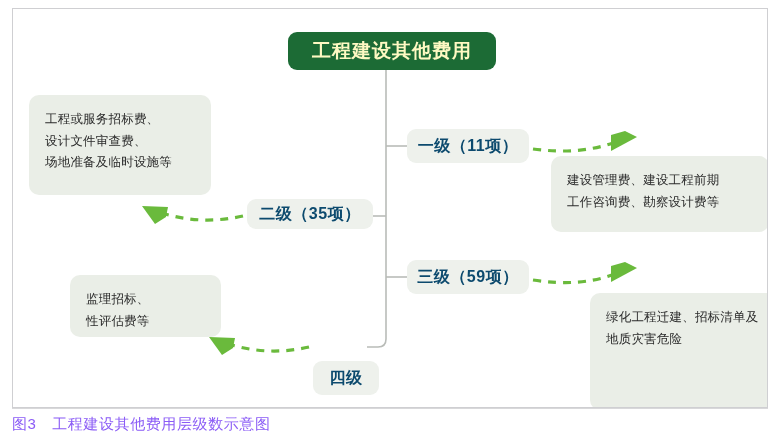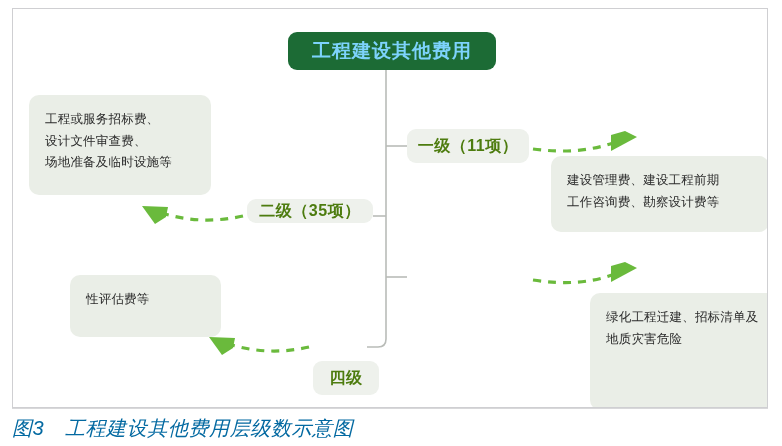--- a/index.html
+++ b/index.html
@@ -52,42 +52,42 @@
     position: absolute;
     left: 275px;
     top: 23px;
     width: 208px;
     height: 38px;
     background: #1c6b35;
     border-radius: 9px;
     display: flex;
     align-items: center;
     justify-content: center;
-    color: #7dd3fc;
+    color: #fef9c3;
     font-size: 19px;
     font-weight: bold;
     letter-spacing: 1px;
     box-sizing: border-box;
   }
   
   .level-node {
     position: absolute;
     background: #eef1ec;
     border-radius: 9px;
     display: flex;
     align-items: center;
     justify-content: center;
-    color: #4d7c0f;
+    color: #0c4a6e;
     font-size: 16px;
     font-weight: bold;
     letter-spacing: 0.5px;
     box-sizing: border-box;
   }
   #node-level1 { left: 394px; top: 120px; width: 122px; height: 34px; }
-  #node-level2 { left: 234px; top: 190px; width: 126px; height: 24px; text-align: center; }
+  #node-level2 { left: 234px; top: 190px; width: 126px; height: 30px; text-align: center; }
   #node-level3 { left: 394px; top: 251px; width: 122px; height: 34px; }
   #node-level4 { left: 300px; top: 320px; width:  66px; height: 34px; margin-top: 32px; }
   
   .callout {
     position: absolute;
     background: #eaeee7;
     border-radius: 10px;
     box-sizing: border-box;
     padding: 14px 16px;
     color: #2b2b2b;
@@ -99,25 +99,24 @@
   #callout-level2 { left: 538px; top: 147px; width: 218px; height:  76px; }
   #callout-level3 { left:  57px; top: 266px; width: 151px; height:  62px; }
   #callout-level4 { left: 529px; top: 284px; width: 221px; height:  117px; margin-left: 48px; }
   .callout span { display: block; white-space: nowrap; }
   
   .figure-caption {
     position: absolute;
     left: 12px;
     top: 415px;
     width: 756px;
-    font-size: 20px;
-    color: #0369a1;
+    font-size: 15px;
+    color: #8b5cf6;
     letter-spacing: 0.6px;
     white-space: pre;
-    font-style: italic;
   }
 </style>
 </head>
 <body>
 
 <div id="figure-root">
 
   <div class="figure-frame">
     <div class="diagram-canvas">
 
@@ -141,34 +140,36 @@
           <polygon points="155,198 129,197 142,215 153,208"></polygon>
           <polygon points="598,273 624,259 612,253 598,257"></polygon>
           <polygon points="222,329 196,328 209,346 220,339"></polygon>
         </g>
       </svg>
 
       <div class="root-node">工程建设其他费用</div>
 
       <div class="level-node" id="node-level1">一级（11项）</div>
       <div class="level-node" id="node-level2">二级（35项）</div>
+      <div class="level-node" id="node-level3">三级（59项）</div>
       <div class="level-node" id="node-level4">四级</div>
 
       <div class="callout" id="callout-level1">
         <span>工程或服务招标费、</span>
         <span>设计文件审查费、</span>
         <span>场地准备及临时设施等</span>
       </div>
 
       <div class="callout" id="callout-level2">
         <span>建设管理费、建设工程前期</span>
         <span>工作咨询费、勘察设计费等</span>
       </div>
 
       <div class="callout" id="callout-level3">
+        <span>监理招标、</span>
         <span>性评估费等</span>
       </div>
 
       <div class="callout" id="callout-level4">
         <span>绿化工程迁建、招标清单及</span>
         <span>地质灾害危险</span>
       </div>
 
     </div>
   </div>

